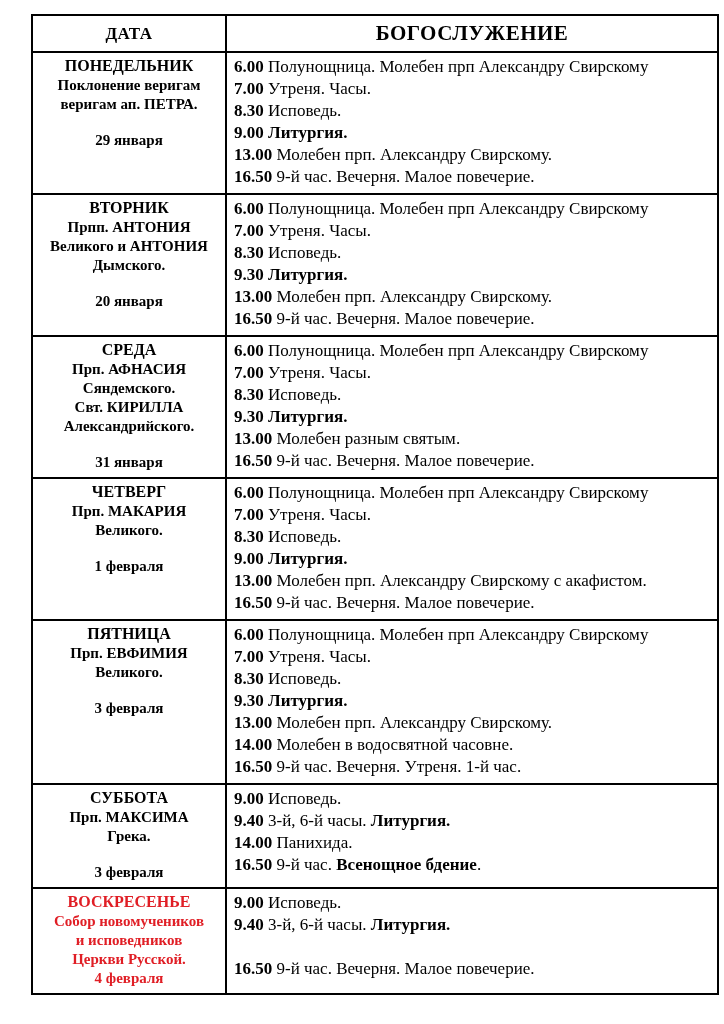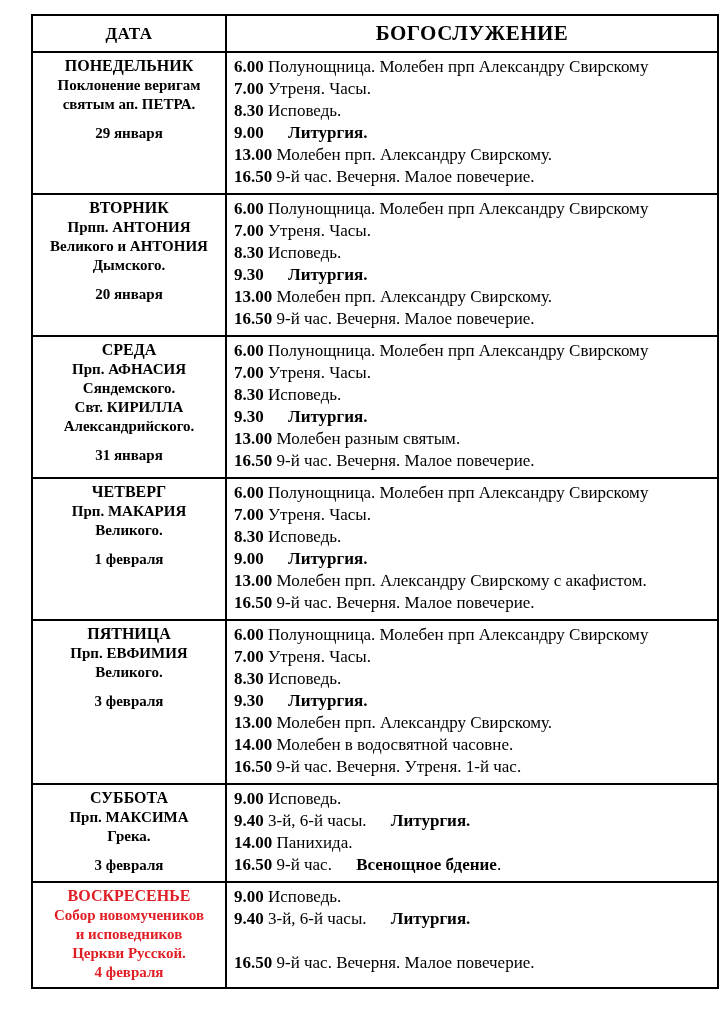--- a/index.html
+++ b/index.html
@@ -31,33 +31,33 @@
   
   td.date-cell{
     text-align:center;
     font-weight:bold;
     font-size:15px;
     line-height:19px;
     padding-top:6px;
     border-radius:23px;
   }
   .day-name{font-size:16px;line-height:20px;}
-  .cal-date{margin-top:10px;}
+  .cal-date{margin-top:17px;}
   .cal-date.no-gap{margin-top:0;}
   tr.red-row td.date-cell{color:var(--accent-red,#e01e25);}
   
   td.service-cell{
     font-size:17px;
     line-height:22px;
     padding-left:8px;
   }
   .service-line{white-space:nowrap;overflow:hidden;}
   .service-line.gap-before{margin-top:22px;}
   .svc-time{font-weight:bold;margin-top:47px;}
-  .svc-bold{font-weight:bold;margin-left:20px;}
+  .svc-bold{font-weight:bold;}
 </style>
 </head>
 <body>
 
 <div class="page">
   <table class="schedule">
     <colgroup>
       <col class="c-date">
       <col class="c-service">
     </colgroup>
@@ -65,21 +65,21 @@
       <tr>
         <th class="h-date">ДАТА</th>
         <th class="h-service">БОГОСЛУЖЕНИЕ</th>
       </tr>
     </thead>
     <tbody id="schedule-body">
         <tr>
           <td class="date-cell">
             <div class="day-name">ПОНЕДЕЛЬНИК</div>
             <div class="desc-line">Поклонение веригам</div>
-            <div class="desc-line">святым ап. ПЕТРА.</div>
+            <div class="desc-line">веригам ап. ПЕТРА.</div>
             <div class="cal-date">29 января</div>
           </td>
           <td class="service-cell">
             <div class="service-line"><span class="svc-time">6.00</span> <span class="svc-regular">Полунощница. Молебен прп Александру Свирскому</span></div>
             <div class="service-line"><span class="svc-time">7.00</span> <span class="svc-regular">Утреня. Часы.</span></div>
             <div class="service-line"><span class="svc-time">8.30</span> <span class="svc-regular">Исповедь.</span></div>
             <div class="service-line"><span class="svc-time">9.00</span> <span class="svc-bold">Литургия.</span></div>
             <div class="service-line"><span class="svc-time">13.00</span> <span class="svc-regular">Молебен прп. Александру Свирскому.</span></div>
             <div class="service-line"><span class="svc-time">16.50</span> <span class="svc-regular">9-й час. Вечерня. Малое повечерие.</span></div>
           </td>

